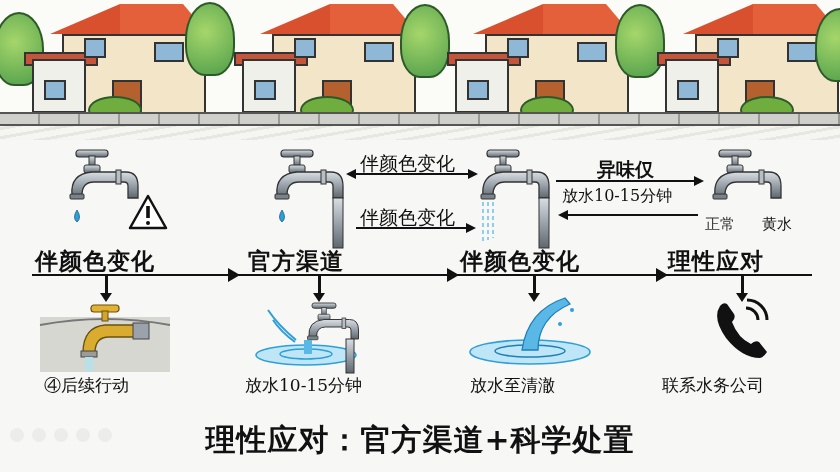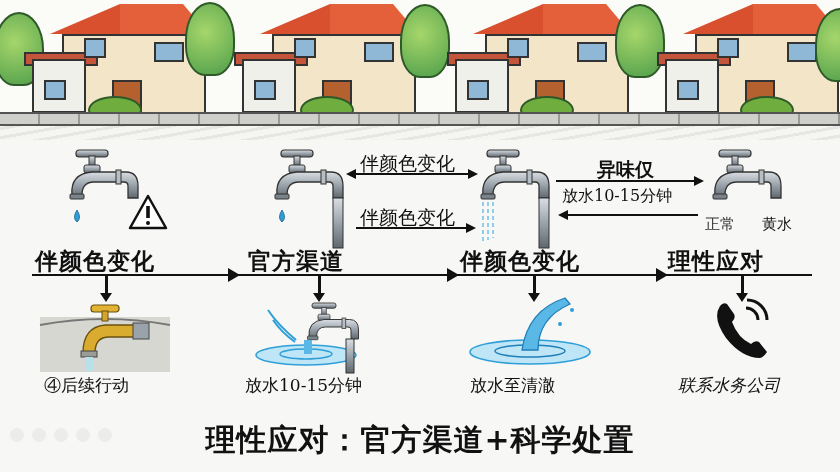--- a/index.html
+++ b/index.html
@@ -211,21 +211,21 @@
 
 <svg style="left:742px;top:310px;" width="1" height="1">
   <path d="M-22 -4 Q-30 8 -16 28 Q0 48 18 48 Q22 47 25 42 L17 32 Q13 30 9 34 Q-4 28 -10 12 Q-6 8 -8 4 L-15 -6 Q-19 -8 -22 -4 Z" fill="#111"></path>
   <path d="M4 -2 a12 12 0 0 1 12 12" stroke="#111" stroke-width="3" fill="none"></path>
   <path d="M5 -10 a20 20 0 0 1 20 20" stroke="#111" stroke-width="3" fill="none"></path>
 </svg>
 
 <div class="sub-label" style="left:44px;">④后续行动</div>
 <div class="sub-label" style="left:245px;">放水10-15分钟</div>
 <div class="sub-label" style="left:470px;">放水至清澈</div>
-<div class="sub-label" style="left:678px;font-style:italic;">联系水务公司</div>
+<div class="sub-label" style="left:662px;">联系水务公司</div>
 
 <div class="dots">
     <span></span>
     <span></span>
     <span></span>
     <span></span>
     <span></span>
   </div>
 <div class="footer">理性应对：官方渠道+科学处置</div>
 

